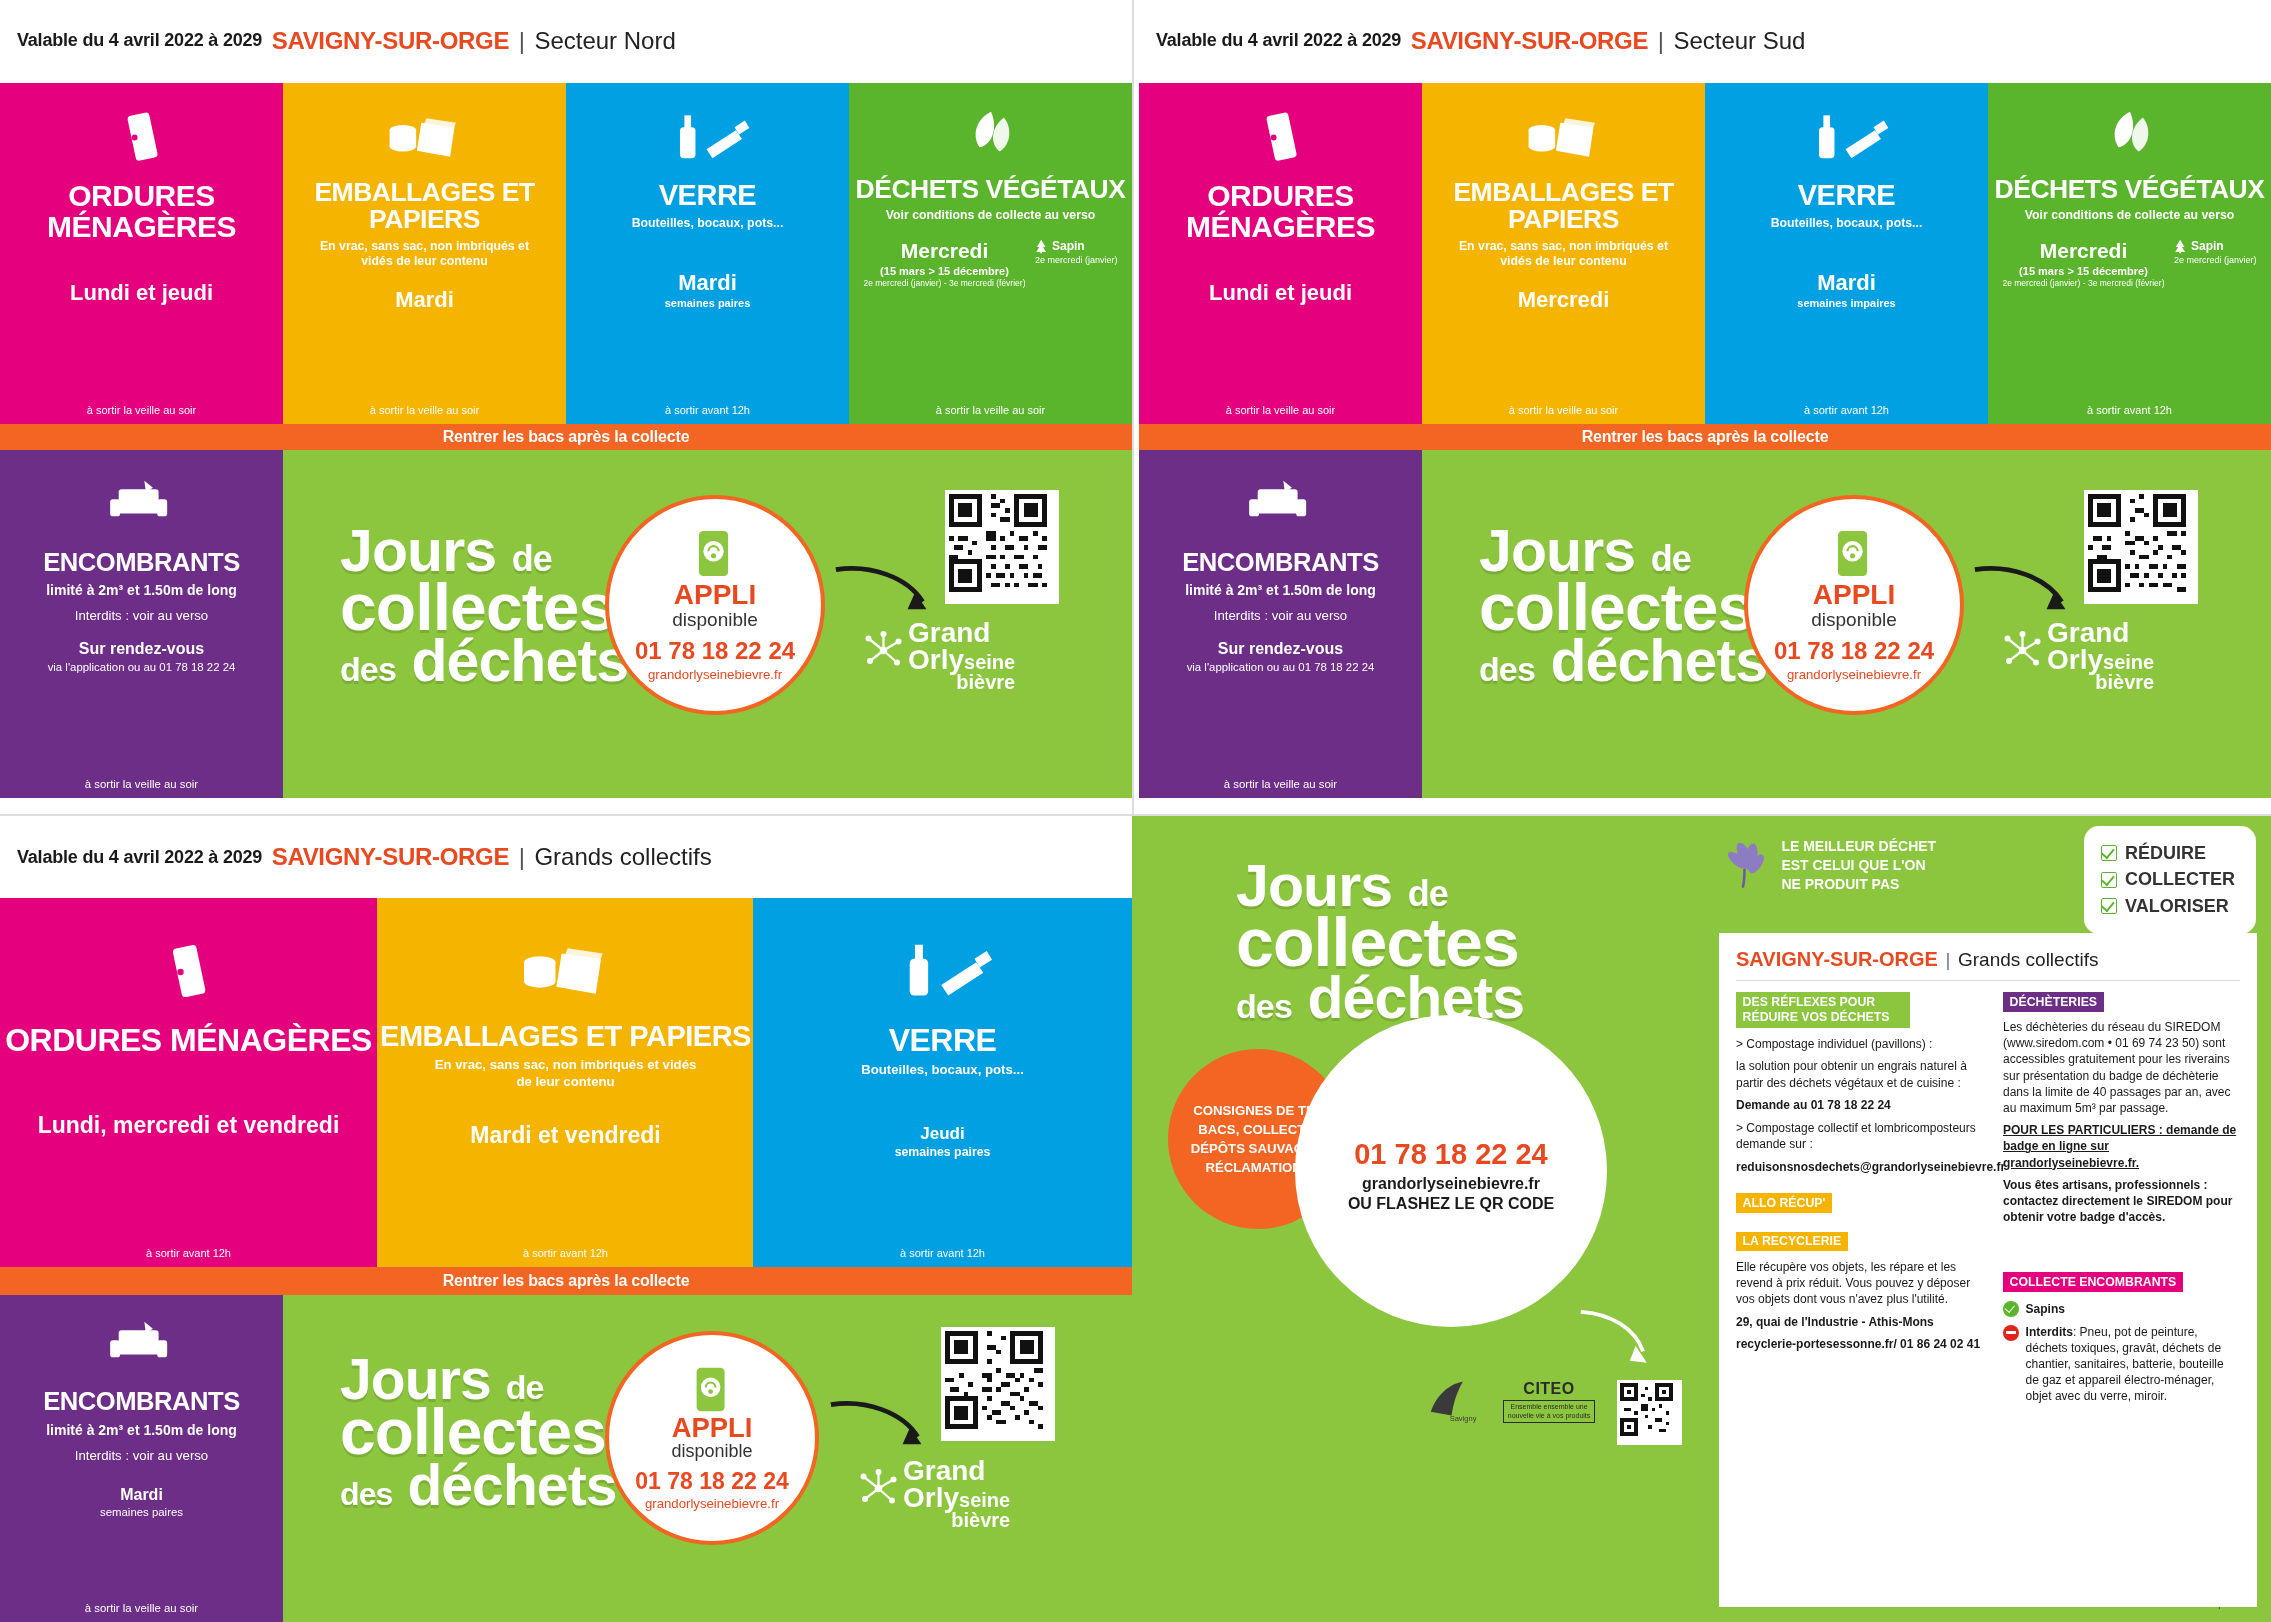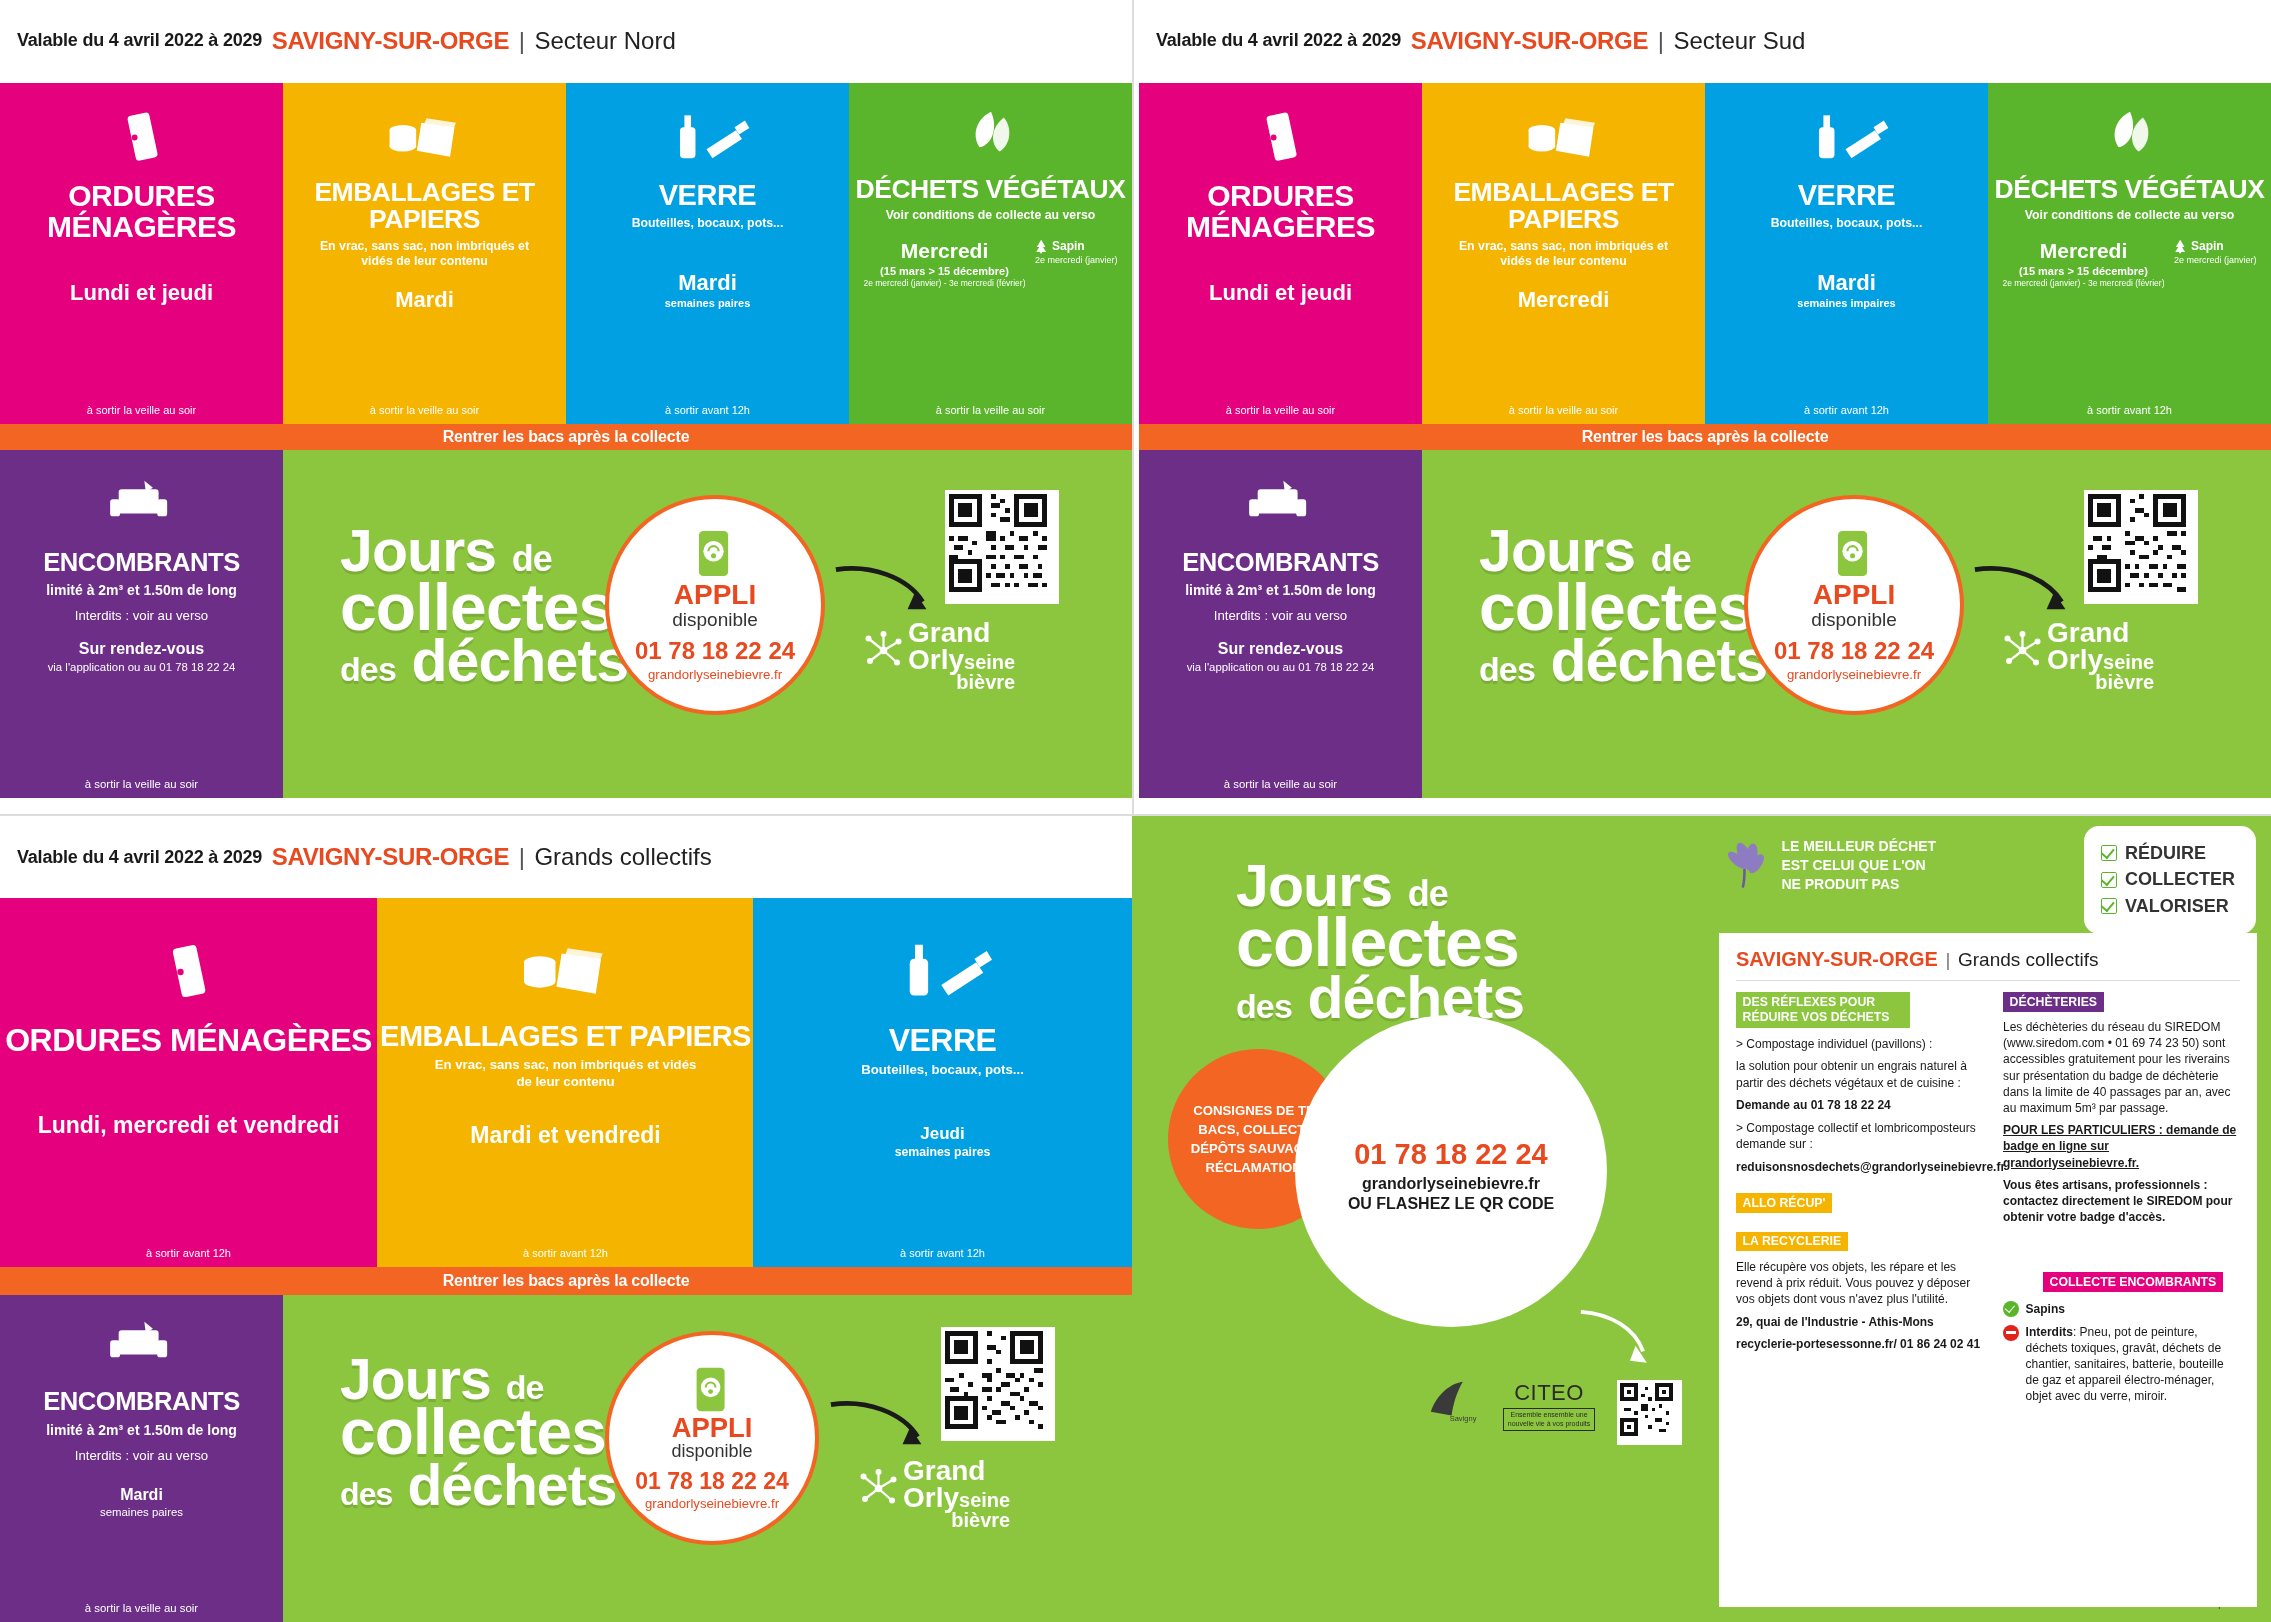--- a/index.html
+++ b/index.html
@@ -608,21 +608,21 @@
       <path d="M62 40 L74 58 L56 56z" fill="#fff"></path>
     </svg>
 
     <svg style="position:absolute;left:293px;top:560px" width="55" height="49" viewBox="0 0 58 52">
       <g fill="#3a3a3a">
           <path d="M6 38 C12 20 26 8 40 6 C34 16 30 28 28 42z"></path>
         </g>
       <text x="26" y="48" font-size="8" fill="#3a3a3a" font-family="Liberation Sans, sans-serif">Savigny</text>
     </svg>
     <div style="position:absolute;left:371px;top:564px;text-align:center;">
-      <div style="font-weight:normal;font-size:22px;color:#2b2b2b;letter-spacing:0.5px;">CITEO</div>
+      <div style="font-weight:bold;font-size:16px;color:#2b2b2b;letter-spacing:0.5px;">CITEO</div>
       <div style="border:1.4px solid #2b2b2b;font-size:7px;color:#2b2b2b;padding:1.9px 3.8px;margin-top:1.9px;line-height:1.25;">
         Ensemble ensemble une<br>nouvelle vie à vos produits
       </div>
     </div>
     <div class="qr" style="position:absolute;left:485px;top:564px;width:59px;height:59px;padding:2.8px;">
       <svg width="53" height="53" viewBox="0 0 15 15" shape-rendering="crispEdges">
         <rect width="15" height="15" fill="#fff"></rect>
         <g fill="#111">
           <path d="M0 0h5v5h-5z"></path>
             <path d="M1 1h3v3h-3z" fill="#fff"></path>
@@ -708,21 +708,21 @@
         </div>
 
         <div class="info" style="width:235px;">
           <div class="tagbox" style="background:#6d2e87;">DÉCHÈTERIES</div>
           <div style="height:7.6px"></div>
           <p>Les déchèteries du réseau du SIREDOM (www.siredom.com • 01 69 74 23 50) sont accessibles gratuitement pour les riverains sur présentation du badge de déchèterie dans la limite de 40 passages par an, avec au maximum 5m³ par passage.</p>
           <p><span style="font-weight:bold;text-decoration:underline">POUR LES PARTICULIERS : demande de badge en ligne sur grandorlyseinebievre.fr.</span></p>
           <p style="font-weight:bold">Vous êtes artisans, professionnels : contactez directement le SIREDOM pour obtenir votre badge d'accès.</p>
 
           <div style="height:40px"></div>
-          <div class="tagbox" style="background:#e5007d;margin-left:40px;">COLLECTE ENCOMBRANTS</div>
+          <div class="tagbox" style="background:#e5007d;">COLLECTE ENCOMBRANTS</div>
           <div style="height:9.5px"></div>
           <p style="display:flex;align-items:center;gap:6.6px;font-weight:bold;">
             <span style="display:inline-block;width:16px;height:16px;border-radius:50%;background:#5bb52c;position:relative;">
               <span style="position:absolute;left:3.8px;top:1.9px;width:4.7px;height:7.6px;border-right:1.9px solid #fff;border-bottom:1.9px solid #fff;transform:rotate(40deg);"></span>
             </span>
             <span>Sapins</span>
           </p>
           <p style="display:flex;gap:6.6px;align-items:flex-start;">
             <span style="flex:none;display:inline-block;width:16px;height:16px;border-radius:50%;background:#e2231a;position:relative;margin-top:0.9px;">
               <span style="position:absolute;left:2.8px;top:6.6px;width:10.4px;height:2.8px;background:#fff;"></span>

